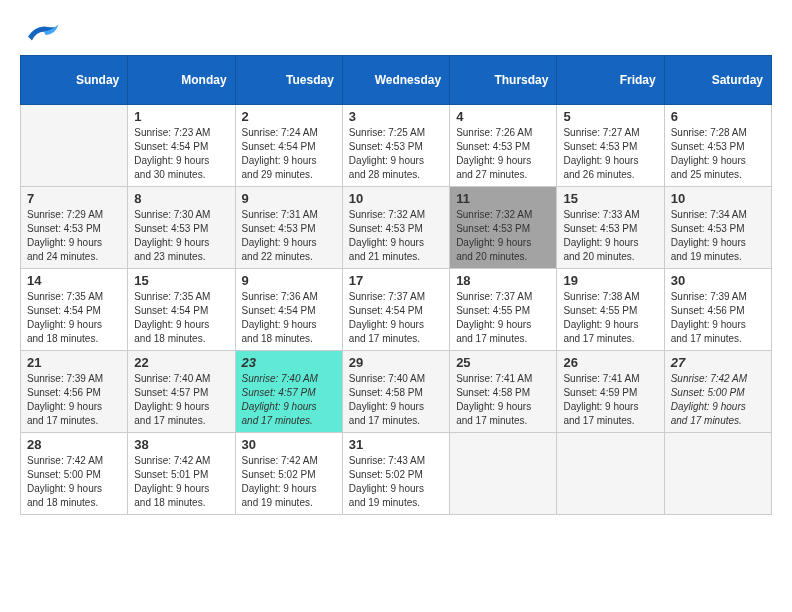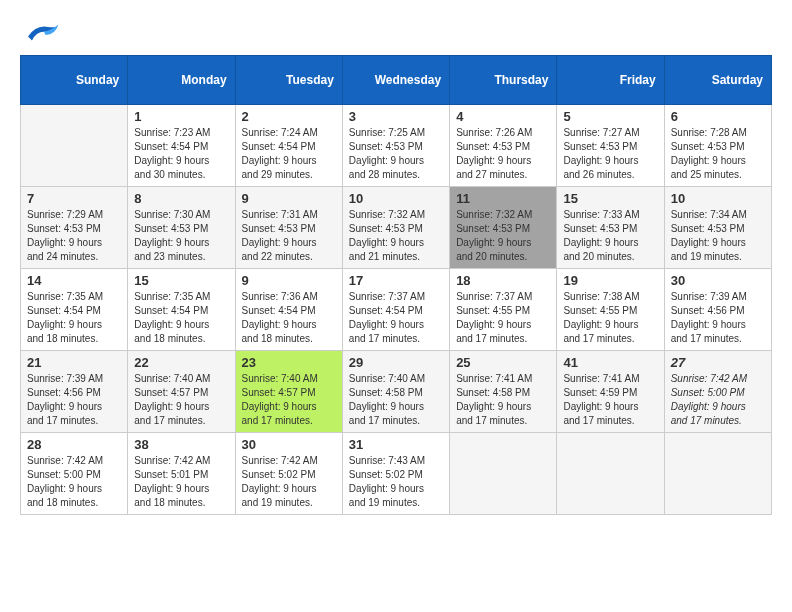--- a/index.html
+++ b/index.html
@@ -217,34 +217,34 @@
       </tr>
       <tr style="background: rgb(245, 245, 245);">
         <td style="background: rgb(245, 245, 245);">
           <span class="day-num">21</span>
           <div class="day-info">Sunrise: 7:39 AM<br>Sunset: 4:56 PM<br>Daylight: 9 hours<br>and 17 minutes.</div>
         </td>
         <td style="background: rgb(245, 245, 245);">
           <span class="day-num">22</span>
           <div class="day-info">Sunrise: 7:40 AM<br>Sunset: 4:57 PM<br>Daylight: 9 hours<br>and 17 minutes.</div>
         </td>
-        <td style="background: #bef264;">
+        <td style="background: #5eead4; font-style: italic;">
           <span class="day-num">23</span>
           <div class="day-info">Sunrise: 7:40 AM<br>Sunset: 4:57 PM<br>Daylight: 9 hours<br>and 17 minutes.</div>
         </td>
         <td style="background: rgb(245, 245, 245);">
           <span class="day-num">29</span>
           <div class="day-info">Sunrise: 7:40 AM<br>Sunset: 4:58 PM<br>Daylight: 9 hours<br>and 17 minutes.</div>
         </td>
         <td style="background: rgb(245, 245, 245);">
           <span class="day-num">25</span>
           <div class="day-info">Sunrise: 7:41 AM<br>Sunset: 4:58 PM<br>Daylight: 9 hours<br>and 17 minutes.</div>
         </td>
         <td style="background: rgb(245, 245, 245);">
-          <span class="day-num">41</span>
+          <span class="day-num">26</span>
           <div class="day-info">Sunrise: 7:41 AM<br>Sunset: 4:59 PM<br>Daylight: 9 hours<br>and 17 minutes.</div>
         </td>
         <td style="background: rgb(245, 245, 245); font-style: italic;">
           <span class="day-num">27</span>
           <div class="day-info">Sunrise: 7:42 AM<br>Sunset: 5:00 PM<br>Daylight: 9 hours<br>and 17 minutes.</div>
         </td>
       </tr>
       <tr>
         <td>
           <span class="day-num">28</span>

